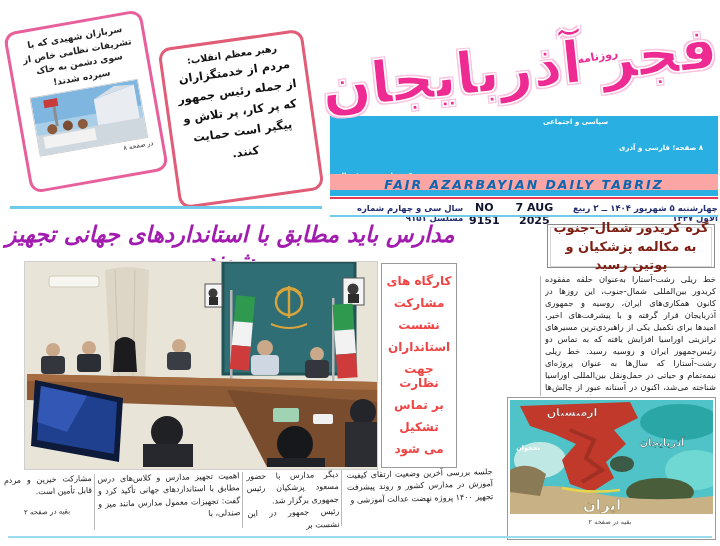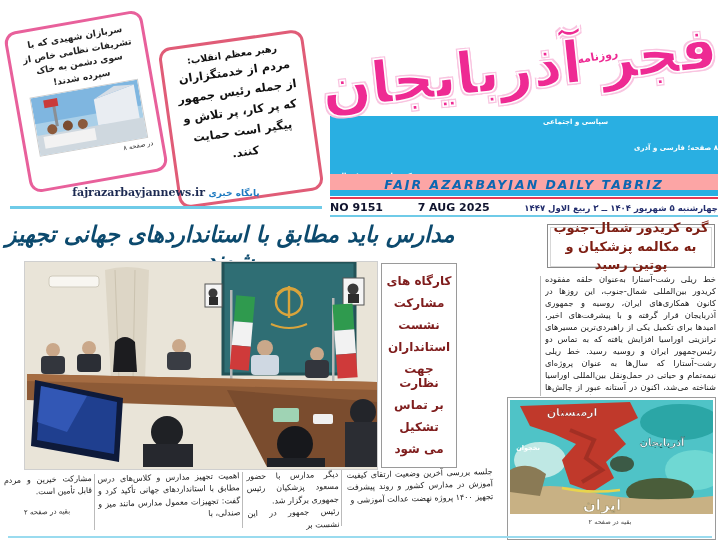--- a/index.html
+++ b/index.html
@@ -35,25 +35,25 @@
   .eng-bar{left:330px;top:190px;width:388px;height:6px;background:#29afe2;}
   .eng-red{left:330px;top:197px;width:388px;height:2px;background:#e73953;}
 
   .dateline{left:330px;top:201px;width:388px;display:flex;direction:rtl;justify-content:space-between;
       align-items:baseline;color:#232e6e;font-size:8.5px;font-weight:bold;}
   .dateline .en{font-size:11px;color:#10142e;direction:ltr;unicode-bidi:bidi-override;text-align:center;}
   .dateline-rule{left:330px;top:215px;width:388px;height:2px;background:#6fcbe8;}
 
   
   .headline{left:0px;top:221px;width:460px;text-align:center;font-size:22.5px;font-weight:bold;
-      font-style:italic;color:#0c4a6e;}
+      font-style:italic;color:#a21caf;}
   .photo-frame{left:24px;top:261px;width:352px;height:207px;border:1px solid #cfcfcf;background:#e9e4d8;}
   .kickerbox{left:381px;top:263px;width:76px;height:205px;border:1px solid #9a9a9a;box-sizing:border-box;
       display:flex;flex-direction:column;justify-content:space-around;padding:6px 2px;}
-  .kickerbox div{font-size:12px;font-weight:bold;color:#7f1d1d;text-align:center;line-height:1.1;}
+  .kickerbox div{font-size:12px;font-weight:bold;color:#ef4444;text-align:center;line-height:1.1;}
   .vsep{width:1px;background:#bbb;}
 
   
   .side-headbox{left:547px;top:224px;width:168px;height:44px;border:1px solid #8a8a8a;box-sizing:border-box;
       display:flex;align-items:flex-start;justify-content:center;padding:2px;}
   .side-headbox .inner{border:1px solid #d7d7d7;width:100%;height:100%;display:flex;align-items:center;justify-content:center;}
   .side-head{font-size:13px;font-weight:bold;color:#7e1f14;text-align:center;line-height:1.45;}
   .side-body{left:545px;top:273px;width:171px;height:122px;font-size:8.3px;color:#1a1a1a;
       text-align:justify;line-height:1.45;overflow:hidden;}
   .mapfig{left:507px;top:397px;width:209px;height:143px;background:#fff;border:1px solid #9a9a9a;padding:2px;box-sizing:border-box;}
@@ -64,35 +64,36 @@
   .bcap{position:absolute;font-size:7px;color:#333;transform:rotate(-1.5deg);}
   .bottom-rule{left:8px;top:536px;width:704px;height:2px;background:#9adbef;}
 </style>
 </head>
 <body>
 
 <div class="page">
 
   <div class="abs banner">
     <span class="banner-small" style="left:8px;margin-top:28px;">تک‌شماره: ۱۰۰۰۰ ریال</span>
-    <span class="banner-small" style="right:0;">۸ صفحه؛ فارسی و آذری</span>
+    <span class="banner-small" style="right:15px;">۸ صفحه؛ فارسی و آذری</span>
   </div>
   <div class="abs mast-daily">روزنامه</div>
   <div class="abs mast-desc">سیاسی و اجتماعی</div>
   <div class="abs mast-title">فجر آذربایجان</div>
   <div class="abs eng-strip">
     <span>FAJR AZARBAYJAN DAILY TABRIZ</span>
   </div>
   <div class="abs eng-bar"></div>
   <div class="abs eng-red"></div>
 
   <div class="abs dateline">
     <span>چهارشنبه ۵ شهریور ۱۴۰۴ ــ ۳ ربیع الاول ۱۴۴۷</span>
     <span class="en">7 AUG 2025</span>
     <span class="en">NO 9151</span>
+    <span>سال سی و چهارم شماره مسلسل ۹۱۵۱</span>
   </div>
   <div class="abs dateline-rule"></div>
 
   <div class="abs promo promo1">
     <div class="promo-head">سربازان شهیدی که با تشریفات نظامی خاص از سوی دشمن به خاک سپرده شدند!</div>
     <svg class="promo-photo" width="108" height="58" viewBox="0 0 108 58">
       <rect width="108" height="58" fill="#a9cfe8"></rect>
       <rect y="0" width="108" height="26" fill="#7fb6e0"></rect>
       <polygon points="62,12 104,4 104,40 62,38" fill="#e9edf2"></polygon>
       <polygon points="62,12 84,2 104,4" fill="#d5dde6"></polygon>
@@ -105,24 +106,20 @@
       <rect x="12" y="4" width="14" height="8" fill="#c93b3b"></rect>
     </svg>
     <div class="promo-cap">در صفحه ۸</div>
   </div>
 
   <div class="abs promo promo2">
     <div class="kicker">رهبر معظم انقلاب:</div>
     <div class="ptext">مردم از خدمتگزاران از جمله رئیس جمهور که پر کار، پر تلاش و پیگیر است حمایت کنند.</div>
   </div>
 
-  <div class="abs siteline">
-    <span class="sitelabel">پایگاه خبری</span>
-    <span class="siteurl">fajrazarbayjannews.ir</span>
-  </div>
   <div class="abs rule-cyan" style="left:10px;top:206px;width:312px;"></div>
 
   <div class="abs headline">مدارس باید مطابق با استانداردهای جهانی تجهیز شوند</div>
 
   <div class="abs photo-frame">
     <svg width="350" height="205" viewBox="0 0 350 205">
       <rect width="350" height="205" fill="#e9e4d8"></rect>
       <rect x="22" y="14" width="50" height="11" rx="3" fill="#f8f6f1" stroke="#cfcabc"></rect>
       <path d="M78 8 Q100 2 122 8 L118 118 L84 118 Z" fill="#ddd6c6"></path>
       <path d="M88 8 L92 118 M108 8 L106 118" stroke="#cbc3b0" fill="none"></path>

